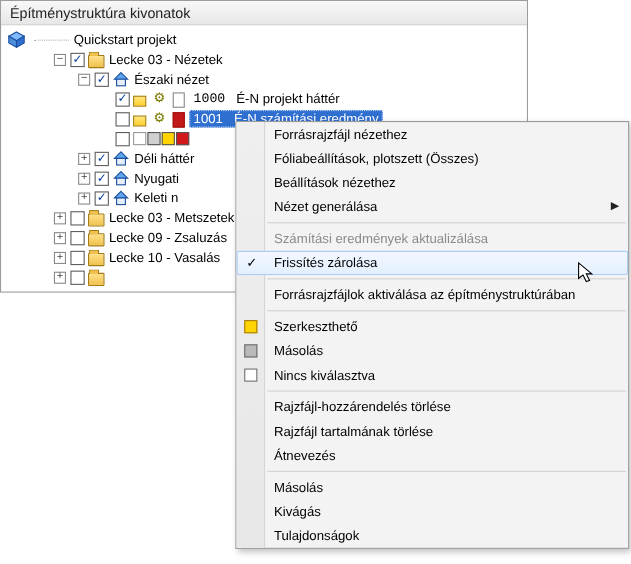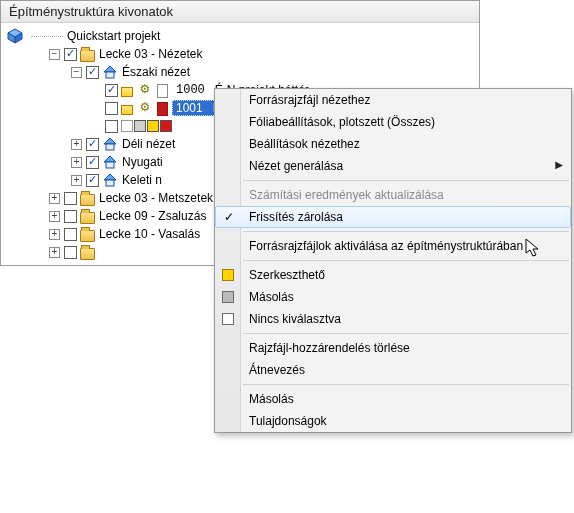--- a/index.html
+++ b/index.html
@@ -88,21 +88,21 @@
   
   .swatches { display:flex; align-items:center; height:18px; }
   .sw { width:12px; height:12px; border:1px solid #555; margin-right:1px; }
   .sw-wh { background:#fff; border-color:#999;}
   .sw-gy { background:#d0d0d0;}
   .sw-yl { background:#ffd400;}
   .sw-rd { background:#d21818;}
   
   .menu {
     position:absolute;
-    left:214px; top:88px;
+    left:214px; top:110px;
     width:358px;
     background:#f3f3f3;
     border:1px solid #9a9a9a;
     box-shadow: 2px 3px 6px rgba(0,0,0,0.25);
   }
   .menu .gutter {
     position:absolute; left:0; top:0; bottom:0;
     width:26px;
     background:linear-gradient(#efefef,#e7e7e7);
     border-right:1px solid #d5d5d5;
@@ -206,21 +206,21 @@
     <div class="row">
       <span class="indent" style="width:66px"></span>
       <span class="exp">+</span>
       <span class="chk checked"></span>
       <span class="ico ico-house">
         <svg viewBox="0 0 16 16">
             <polygon points="8,2 14,8 2,8" fill="#5fa6ef" stroke="#1a4f9e"></polygon>
             <rect x="4" y="8" width="8" height="6" fill="#e6eefb" stroke="#1a4f9e"></rect>
           </svg>
       </span>
-      <span class="txt">Déli nézet</span>
+      <span class="txt">Déli háttér</span>
     </div>
 
     <div class="row">
       <span class="indent" style="width:66px"></span>
       <span class="exp">+</span>
       <span class="chk checked"></span>
       <span class="ico ico-house">
         <svg viewBox="0 0 16 16">
             <polygon points="8,2 14,8 2,8" fill="#5fa6ef" stroke="#1a4f9e"></polygon>
             <rect x="4" y="8" width="8" height="6" fill="#e6eefb" stroke="#1a4f9e"></rect>
@@ -284,23 +284,25 @@
   <div class="mi dis"><span>Számítási eredmények aktualizálása</span></div>
   <div class="mi hl"><span class="mark">✓</span><span>Frissítés zárolása</span></div>
   <div class="sep"></div>
   <div class="mi"><span>Forrásrajzfájlok aktiválása az építménystruktúrában</span></div>
   <div class="sep"></div>
   <div class="mi"><span class="mark sq yel"></span><span>Szerkeszthető</span></div>
   <div class="mi"><span class="mark sq gry"></span><span>Másolás</span></div>
   <div class="mi"><span class="mark sq wht"></span><span>Nincs kiválasztva</span></div>
   <div class="sep"></div>
   <div class="mi"><span>Rajzfájl-hozzárendelés törlése</span></div>
+  <div class="mi"><span>Rajzfájl tartalmának törlése</span></div>
   <div class="mi"><span>Átnevezés</span></div>
   <div class="sep"></div>
   <div class="mi"><span>Másolás</span></div>
+  <div class="mi"><span>Kivágás</span></div>
   <div class="mi"><span>Tulajdonságok</span></div>
 </div>
 
 <div class="cursor">
   <svg viewBox="0 0 16 20">
       <polygon points="1,1 1,15 5,12 8,18 11,17 8,11 13,11" fill="#fff" stroke="#000" stroke-width="1"></polygon>
     </svg>
 </div>
 
 </body></html>

